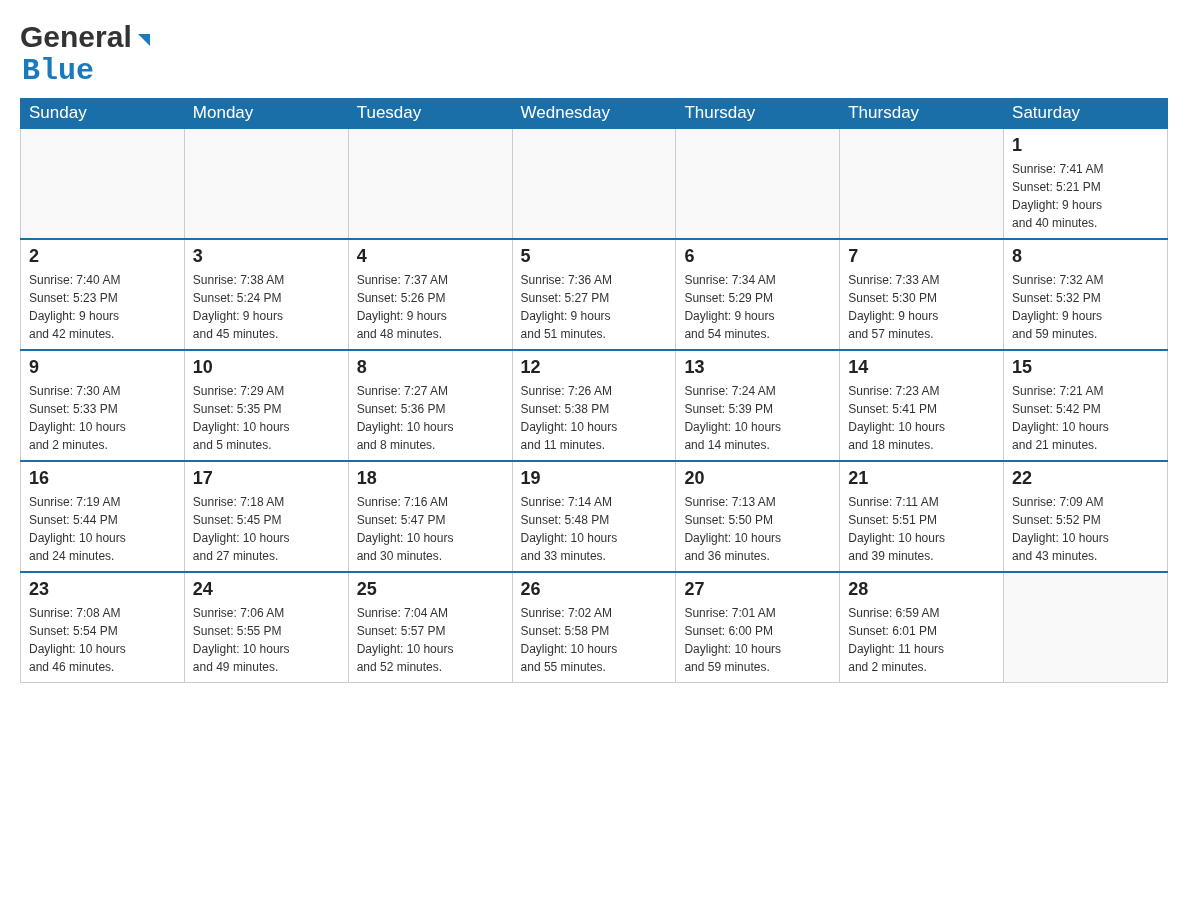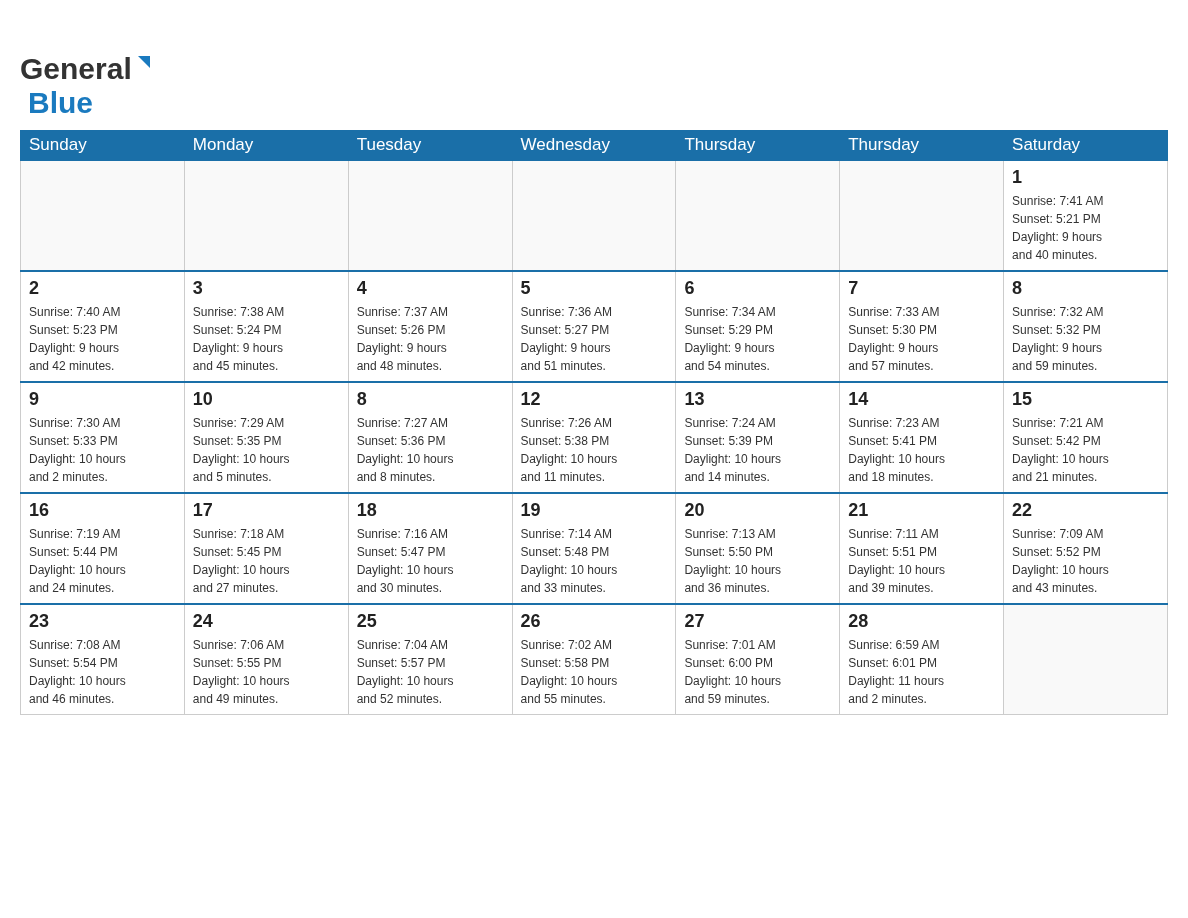--- a/index.html
+++ b/index.html
@@ -69,37 +69,37 @@
       line-height: 1.5;
     }
     .empty-cell {
       background: #f9f9f9;
     }
     tr.week-row td {
       border-top: 2px solid #1a6fa8;
     }
     .logo-row {
       display: flex;
-      align-items: flex-start;
-      margin-top: 32px;
+      align-items: flex-end;
     }
     .logo-text-general {
       font-size: 30px;
       font-weight: bold;
       color: #333;
     }
     .logo-arrow {
       display: inline-block;
       margin-left: 2px;
     }
     .logo-text-blue {
       font-size: 30px;
       font-weight: bold;
       color: #1a7abf;
-      margin-left: 8px;
+      margin-left: 2px;
+      font-family: Liberation Mono, monospace;
     }
   </style>
 </head>
 <body>
 
 <div class="header">
   <div class="logo">
     <div class="logo-row">
       <span class="logo-text-general">General</span>
       <span class="logo-arrow">

